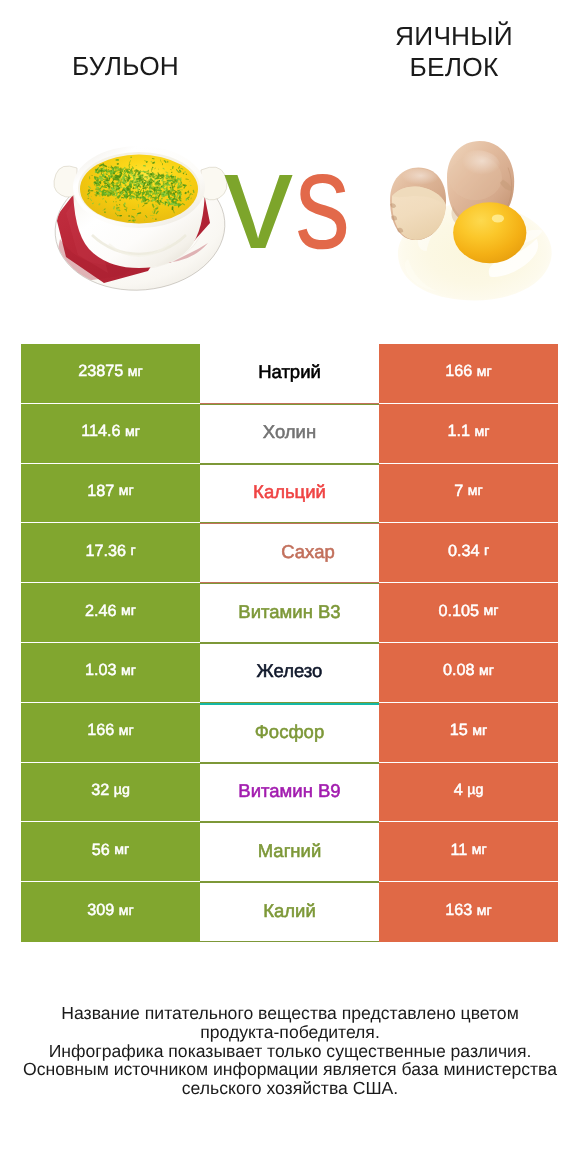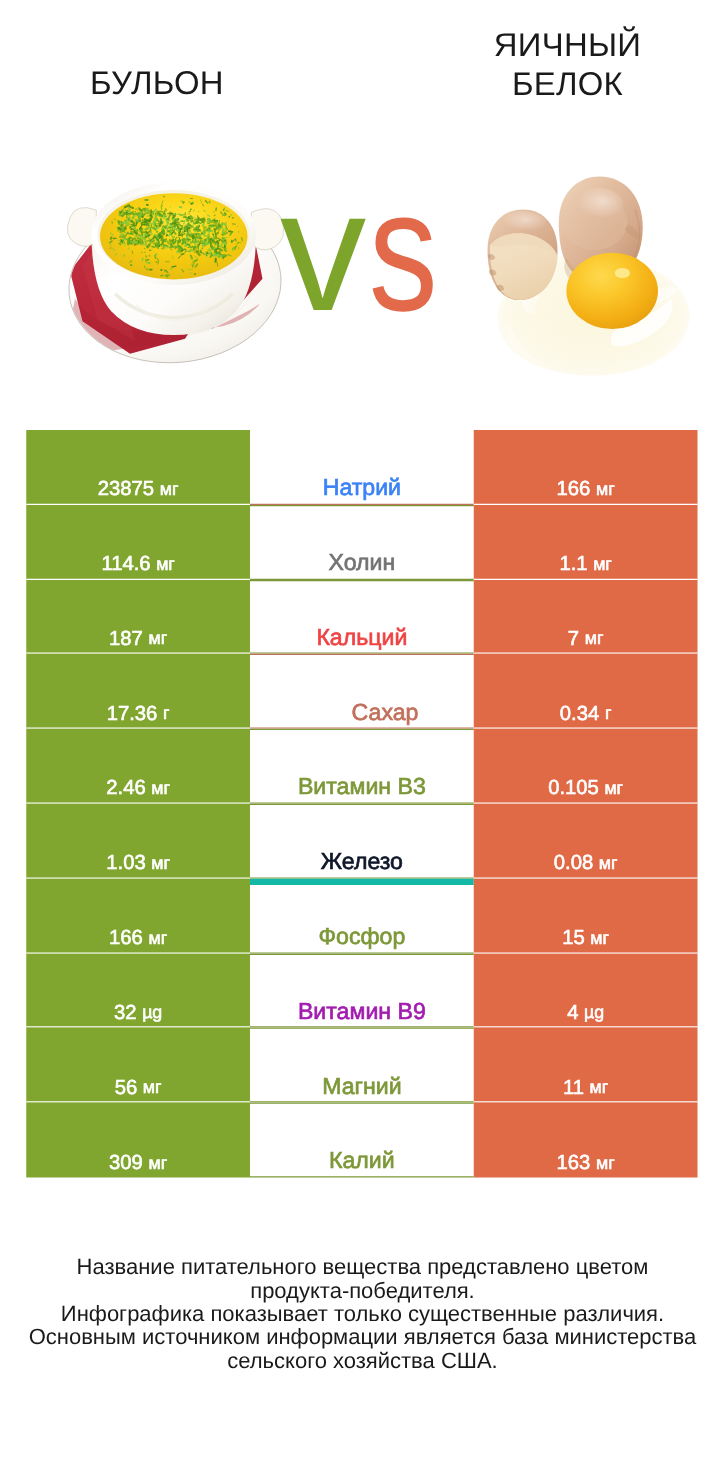--- a/index.html
+++ b/index.html
@@ -16,21 +16,21 @@
   
   .hero{position:absolute;left:0;top:0;width:580px;height:330px;}
   .hero-img{position:absolute;}
   .vs{position:absolute;left:224px;top:140px;width:160px;height:140px;font-size:138px;font-weight:500;line-height:122px;text-align:left;letter-spacing:0px;white-space:nowrap;}
   .vs .v{color:#7da52b;display:inline-block;vertical-align:top;}
   .vs .s{color:#e2694a;display:inline-block;vertical-align:top;transform:scaleX(0.80);transform-origin:left top;margin-left:2px;}
 
   
   .table{position:absolute;left:21px;top:344px;width:537px;}
   .row{display:flex;height:59.8px;}
-  .cell{width:179px;display:flex;align-items:flex-end;justify-content:center;box-sizing:border-box;}
+  .cell{width:179px;display:flex;align-items:center;justify-content:center;box-sizing:border-box;}
   .cleft{background:#81a62f;color:#fff;border-bottom:1px solid #fff;}
   .cright{background:#e06946;color:#fff;border-bottom:1px solid #fff;}
   .cmid{background:#fff;}
   .row:last-child .cleft,.row:last-child .cright{border-bottom:none;}
   .val{font-size:16.2px;font-weight:400;-webkit-text-stroke:0.5px #fff;position:relative;top:-1.5px;}
   .val .u{font-size:14.2px;font-weight:400;position:relative;top:-0.5px;}
   .lab{font-size:18.5px;font-weight:400;-webkit-text-stroke:0.55px currentColor;position:relative;top:-1.5px;}
 
   
   .footer{position:absolute;left:0;top:1004px;width:580px;text-align:center;font-size:17.6px;line-height:18.8px;color:#1a1a1a;}
@@ -1016,21 +1016,21 @@
 
     <div class="vs"><span class="v">v</span><span class="s">s</span></div>
   </div>
 
   <div class="table">
       <div class="row">
         <div class="cell cleft">
           <span class="val"><span class="num">23875</span> <span class="u">мг</span></span>
         </div>
         <div class="cell cmid" style="border-top:1px solid transparent;border-bottom:1px solid #c2705c;">
-          <span class="lab" style="color:#3b82f6">Натрий</span>
+          <span class="lab" style="color:#000000">Натрий</span>
         </div>
         <div class="cell cright">
           <span class="val"><span class="num">166</span> <span class="u">мг</span></span>
         </div>
       </div>
       <div class="row">
         <div class="cell cleft">
           <span class="val"><span class="num">114.6</span> <span class="u">мг</span></span>
         </div>
         <div class="cell cmid" style="border-top:1px solid #7d9838;border-bottom:1px solid #7d9838;">
@@ -1081,21 +1081,21 @@
           <span class="lab" style="color:#0f172a">Железо</span>
         </div>
         <div class="cell cright">
           <span class="val"><span class="num">0.08</span> <span class="u">мг</span></span>
         </div>
       </div>
       <div class="row">
         <div class="cell cleft">
           <span class="val"><span class="num">166</span> <span class="u">мг</span></span>
         </div>
-        <div class="cell cmid" style="border-top:5px solid #14b8a6;border-bottom:1px solid #7d9838;">
+        <div class="cell cmid" style="border-top:2px solid #14b8a6;border-bottom:1px solid #7d9838;">
           <span class="lab" style="color:#7d9838">Фосфор</span>
         </div>
         <div class="cell cright">
           <span class="val"><span class="num">15</span> <span class="u">мг</span></span>
         </div>
       </div>
       <div class="row">
         <div class="cell cleft">
           <span class="val"><span class="num">32</span> <span class="u">µg</span></span>
         </div>

